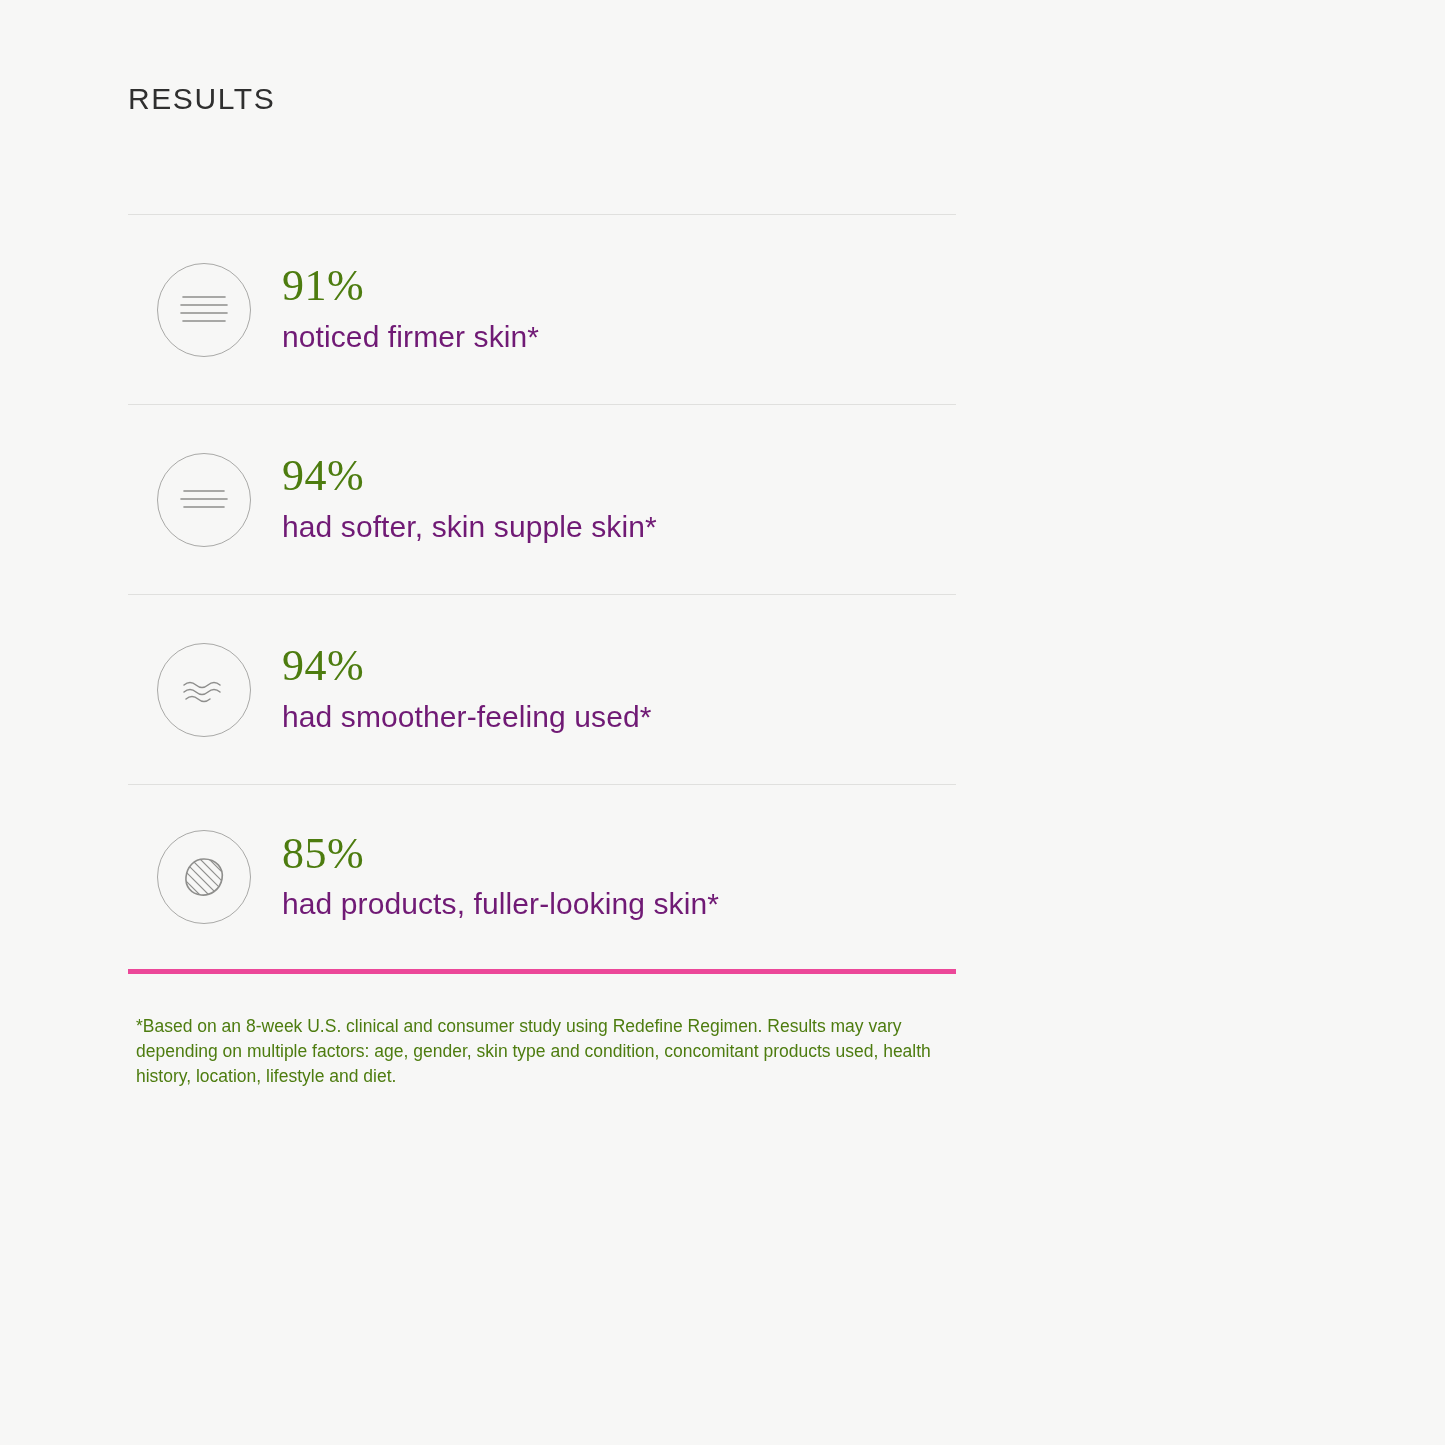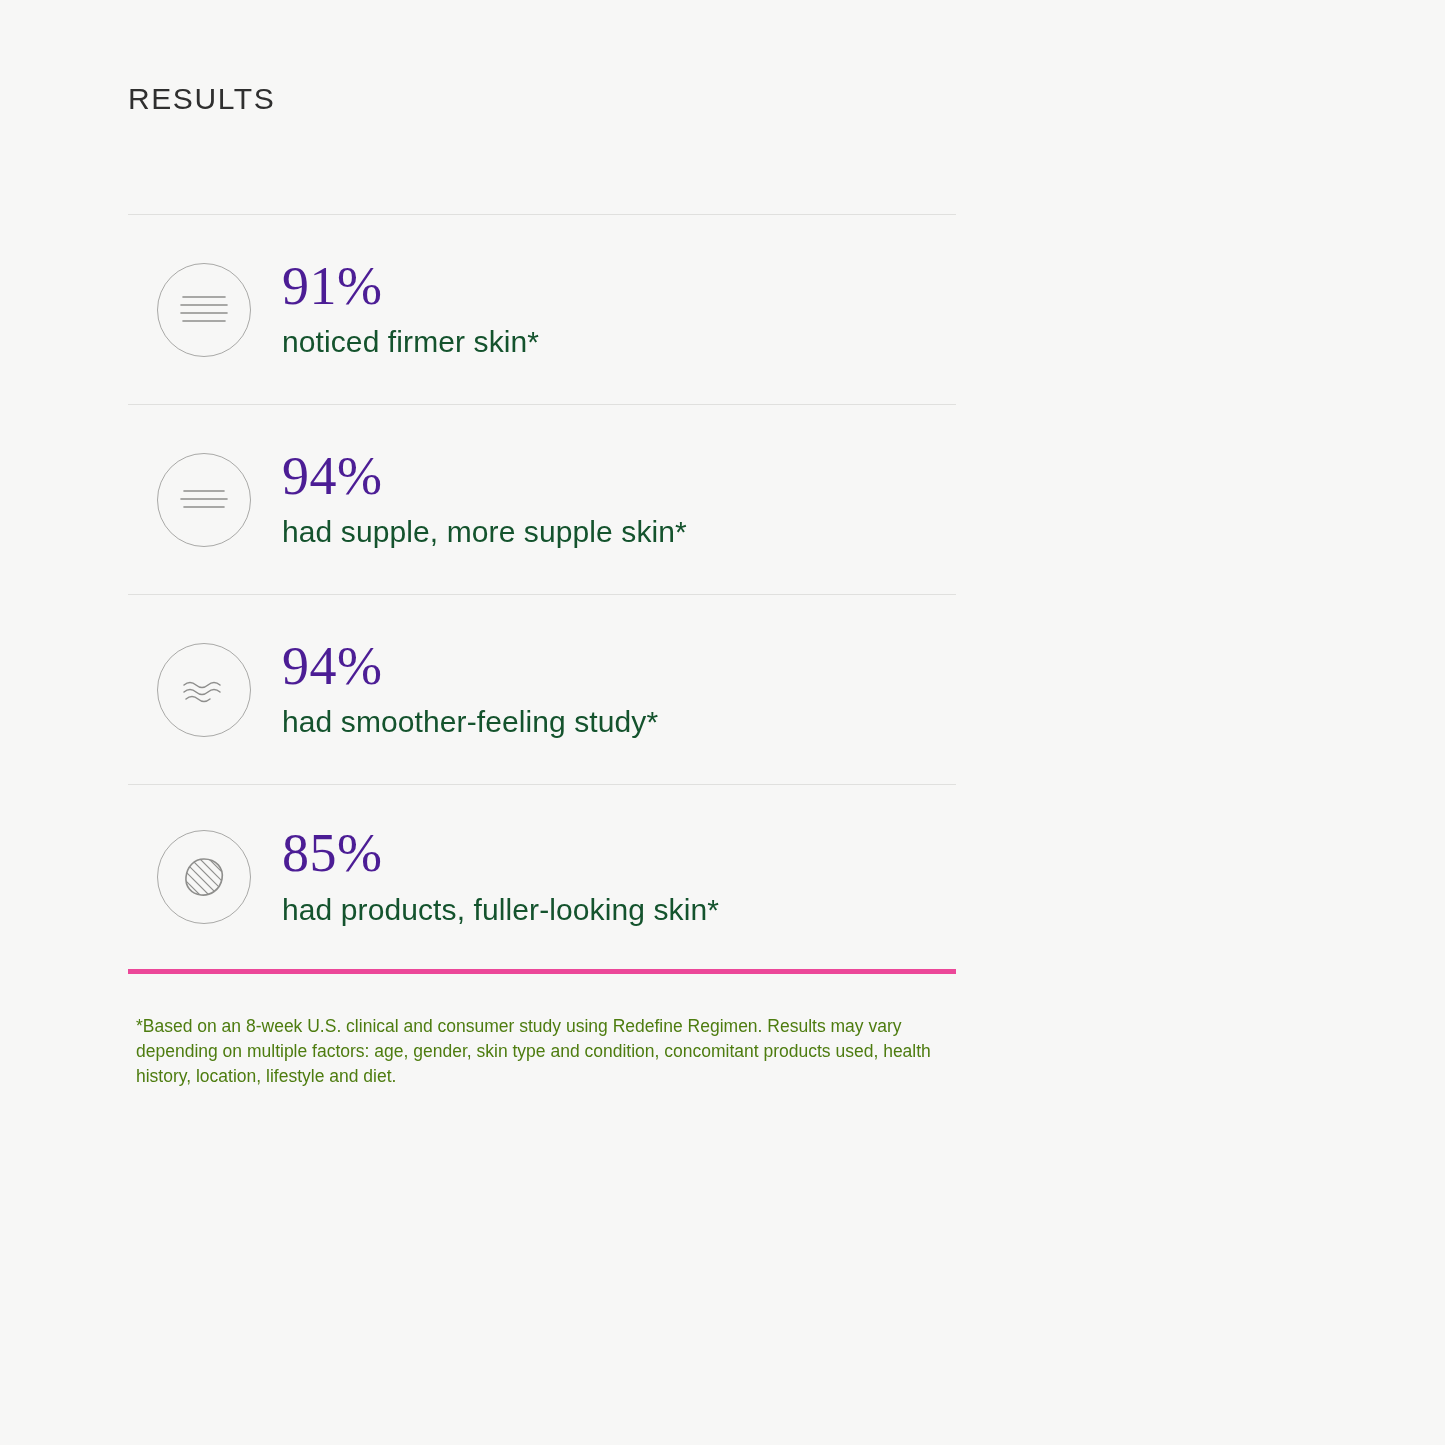--- a/index.html
+++ b/index.html
@@ -63,29 +63,29 @@
   }
   .icon-circle svg {
     display: block;
   }
   .result-text {
     flex: 1 1 auto;
     padding-left: 2px;
   }
   .pct {
     font-family: "Liberation Serif", serif;
-    font-size: 54px;
+    font-size: 44px;
     line-height: 1.04;
-    color: #4c1d95;
+    color: #4d7c0f;
     letter-spacing: 0.5px;
   }
   .desc {
     font-size: 30px;
     line-height: 1.3;
-    color: #14532d;
+    color: #701a75;
     margin-top: 8px;
     letter-spacing: 0.1px;
   }
   .footnote {
     position: absolute;
     left: 136px;
     top: 1014px;
     width: 812px;
     font-size: 17.5px;
     line-height: 1.43;
@@ -127,39 +127,39 @@
             <g stroke="#8e8e8c" stroke-width="1.6" stroke-linecap="round">
               <line x1="7" y1="13" x2="47" y2="13"></line>
               <line x1="4" y1="21" x2="50" y2="21"></line>
               <line x1="7" y1="29" x2="47" y2="29"></line>
             </g>
           </svg>
         </div>
       </div>
       <div class="result-text">
         <div class="pct">94%</div>
-        <div class="desc">had supple, more supple skin*</div>
+        <div class="desc">had softer, skin supple skin*</div>
       </div>
     </div>
 
     <div class="result-row">
       <div class="icon-wrap">
         <div class="icon-circle">
           <svg width="56" height="36" viewBox="0 0 56 36" aria-hidden="true">
             <g stroke="#8e8e8c" stroke-width="1.5" fill="none" stroke-linecap="round">
               <path d="M8 13 q6 -5 12 0 t12 0 t12 0"></path>
               <path d="M8 20 q6 -5 12 0 t12 0 t12 0"></path>
               <path d="M10 27 q6 -5 12 0 t12 0"></path>
             </g>
           </svg>
         </div>
       </div>
       <div class="result-text">
         <div class="pct">94%</div>
-        <div class="desc">had smoother-feeling study*</div>
+        <div class="desc">had smoother-feeling used*</div>
       </div>
     </div>
 
     <div class="result-row">
       <div class="icon-wrap">
         <div class="icon-circle">
           <svg width="54" height="50" viewBox="0 0 54 50" aria-hidden="true">
             <defs>
               <clipPath id="dropclip">
                 <path d="M27 7 C39 7 47 16 45 27 C43 38 33 44 24 43 C14 42 8 34 9 25 C10 15 17 7 27 7 Z"></path>

